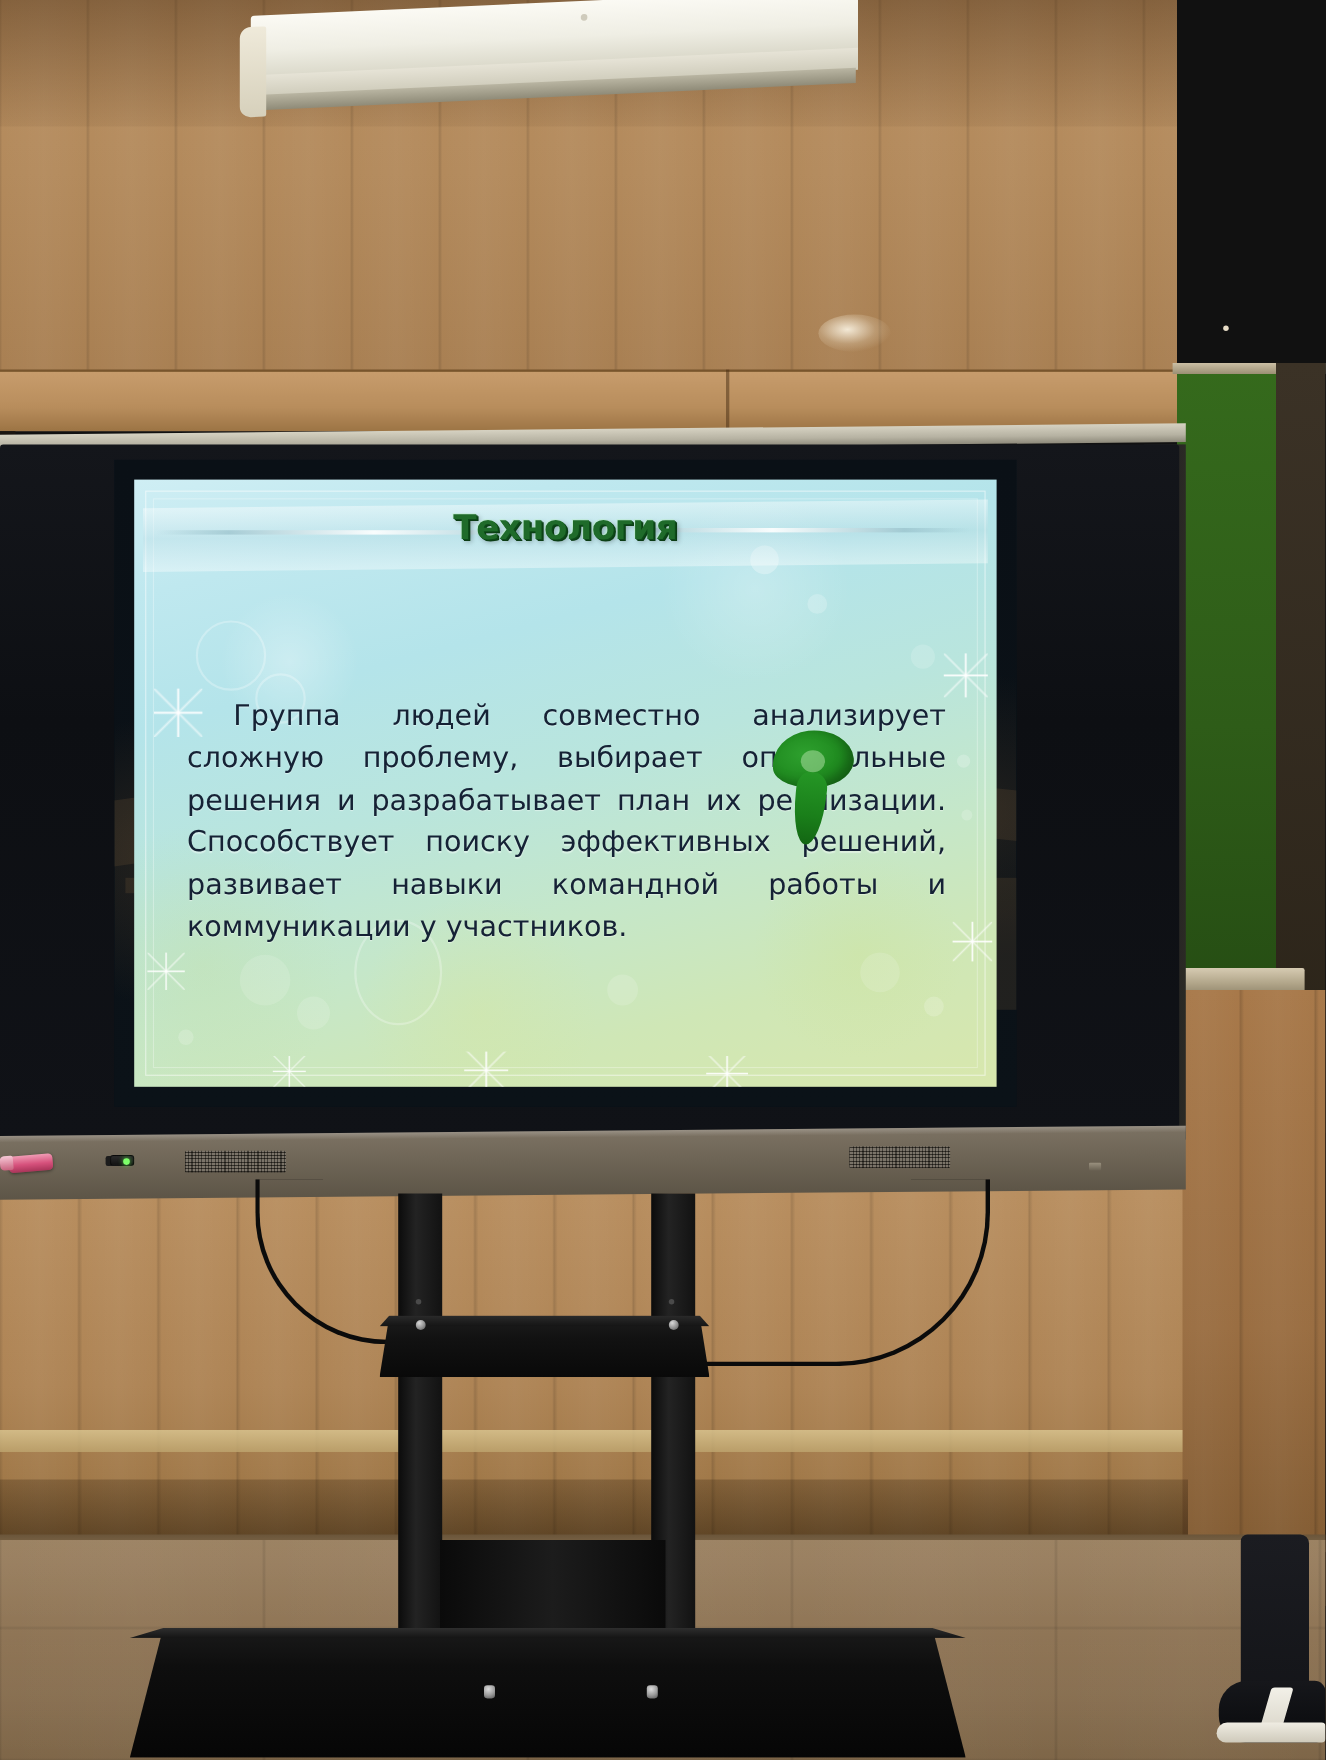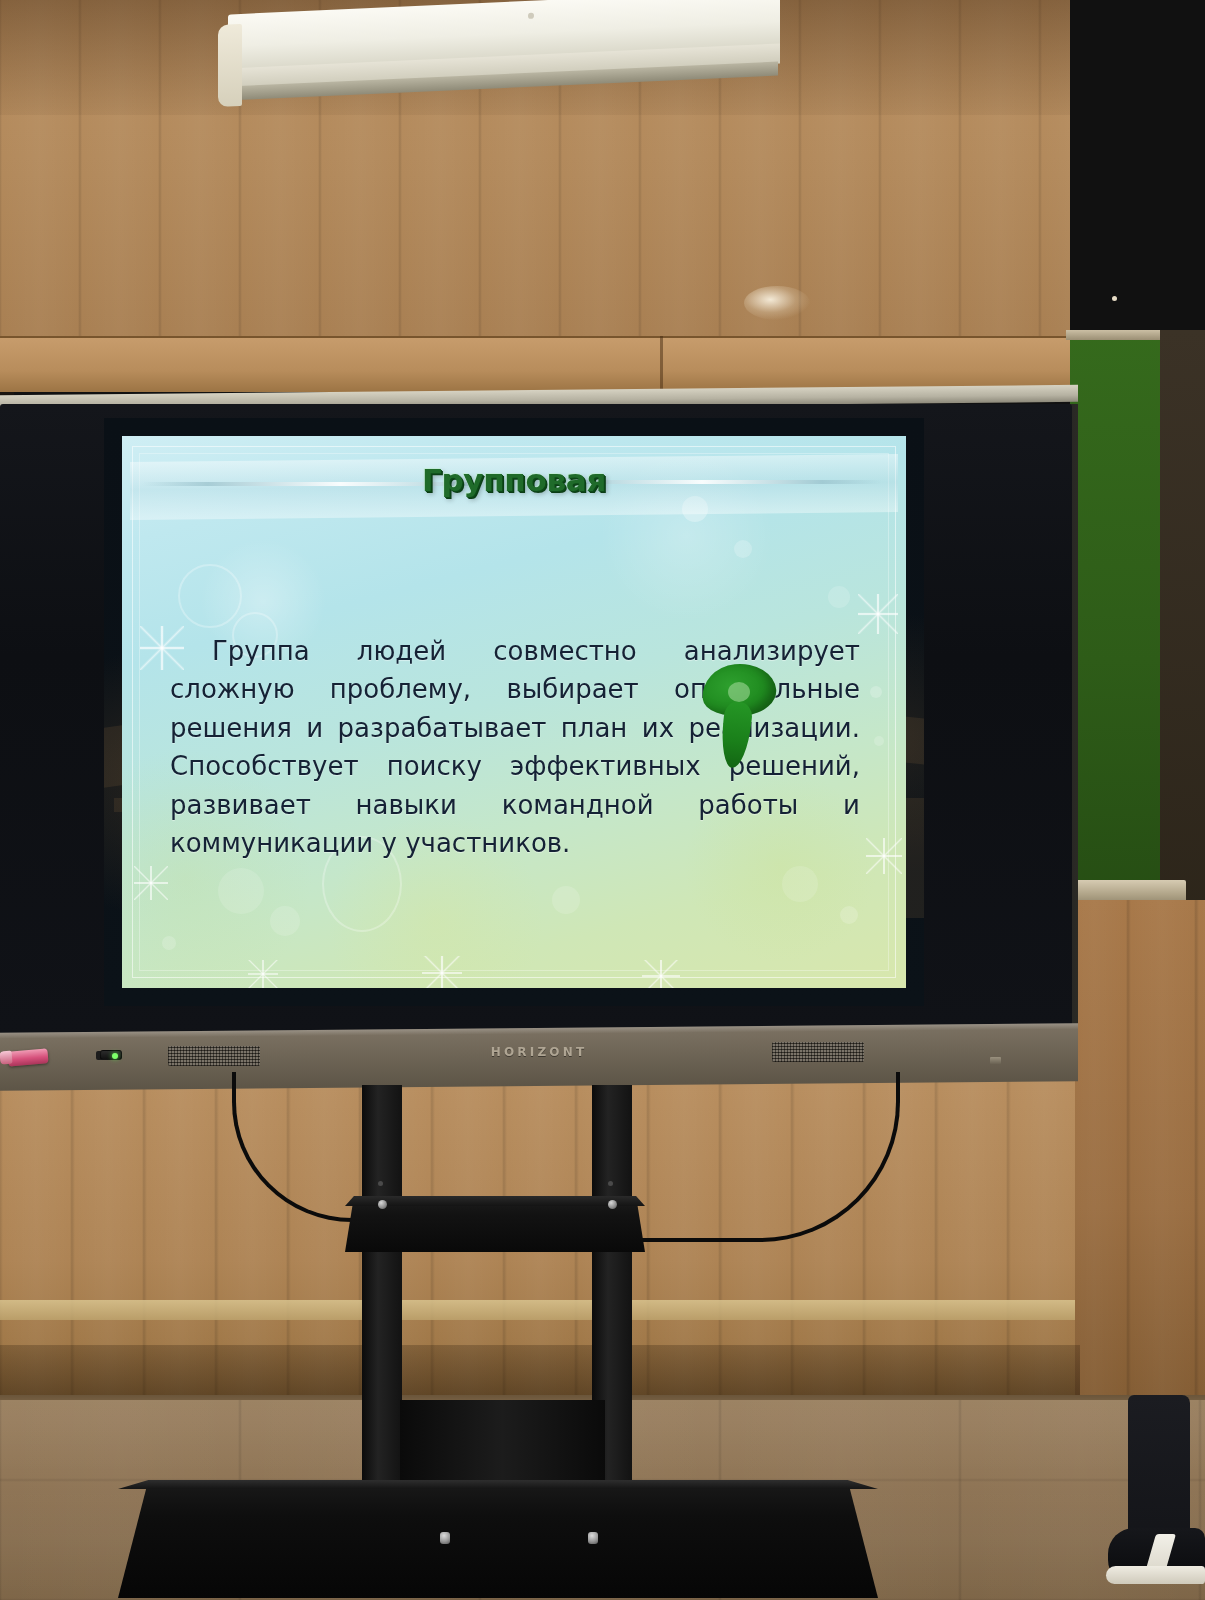--- a/index.html
+++ b/index.html
@@ -448,21 +448,21 @@
         <div class="spark" style="left:126px;top:524px;width:30px;height:28px;"></div>
 
         <div class="slide-inner-border"></div>
         <div class="slide-inner-border2"></div>
 
         <div class="ribbon"></div>
         <div class="ribbon-line" style="left:20px;top:46px;width:330px;"></div>
         <div class="ribbon-line" style="left:460px;top:44px;width:300px;transform:scaleX(-1)"></div>
 
         <div class="slide-title">
-          <span>Групповая</span>
+          <span>Технология</span>
         </div>
 
         <div class="slide-body">Группа людей совместно анализирует сложную проблему, выбирает оптимальные решения и разрабатывает план их реализации. Способствует поиску эффективных решений, развивает навыки командной работы и коммуникации у участников.</div>
 
         <div class="annotation">
           <div class="b1"></div>
           <div class="b2"></div>
           <div class="b3"></div>
         </div>
       </div>
@@ -472,21 +472,20 @@
     <div class="bezel-bottom-hi"></div>
   </div>
 
   <div class="marker"></div>
   <div class="marker-cap"></div>
   <div class="btn-dark"></div>
   <div class="led" style="left:100px;top:1050px;"></div>
   <div class="grille" style="left:168px;top:1046px;width:92px;"></div>
   <div class="grille" style="left:772px;top:1042px;width:92px;"></div>
   <div class="ir-sensor"></div>
-  <div class="brand">HORIZONT</div>
 
   <div class="cable-left"></div>
   <div class="cable-right"></div>
 
   <div class="post left">
     <div class="post-screw" style="left:16px;top:96px;"></div>
   </div>
   <div class="post right">
     <div class="post-screw" style="left:16px;top:96px;"></div>
   </div>

